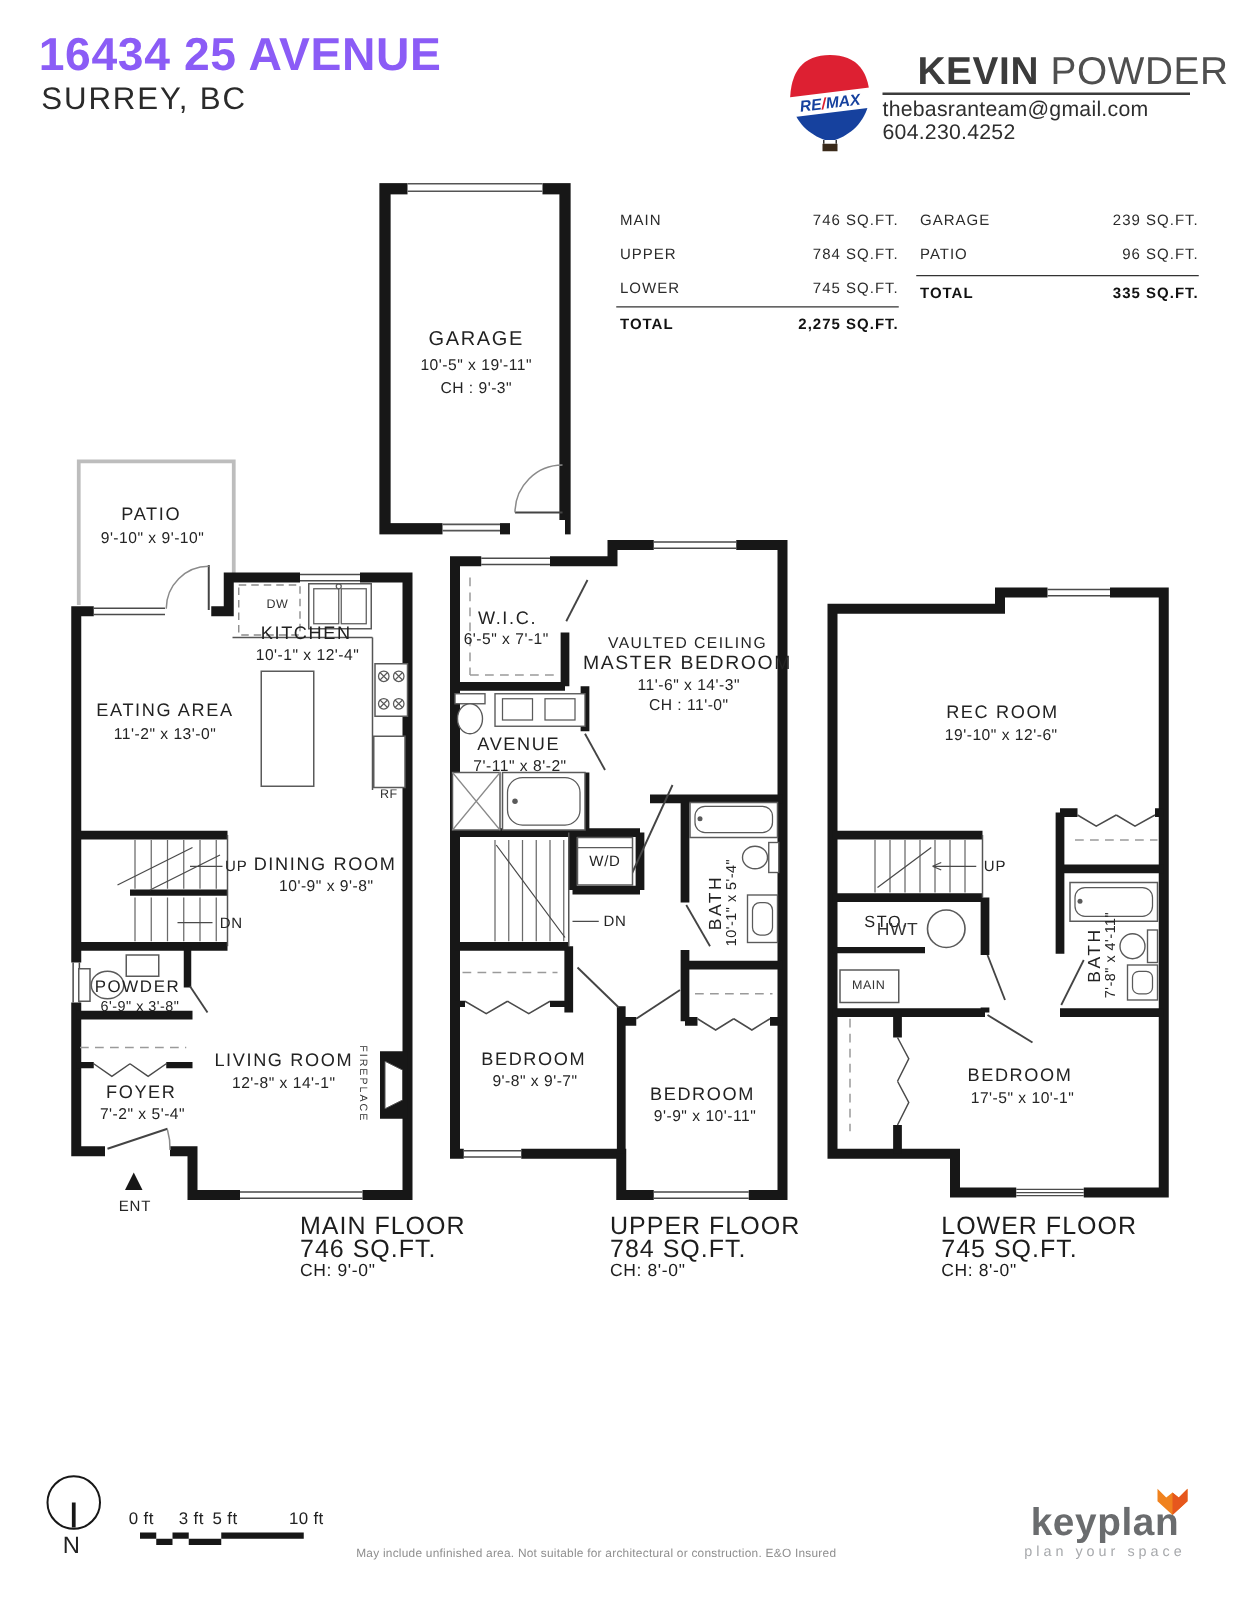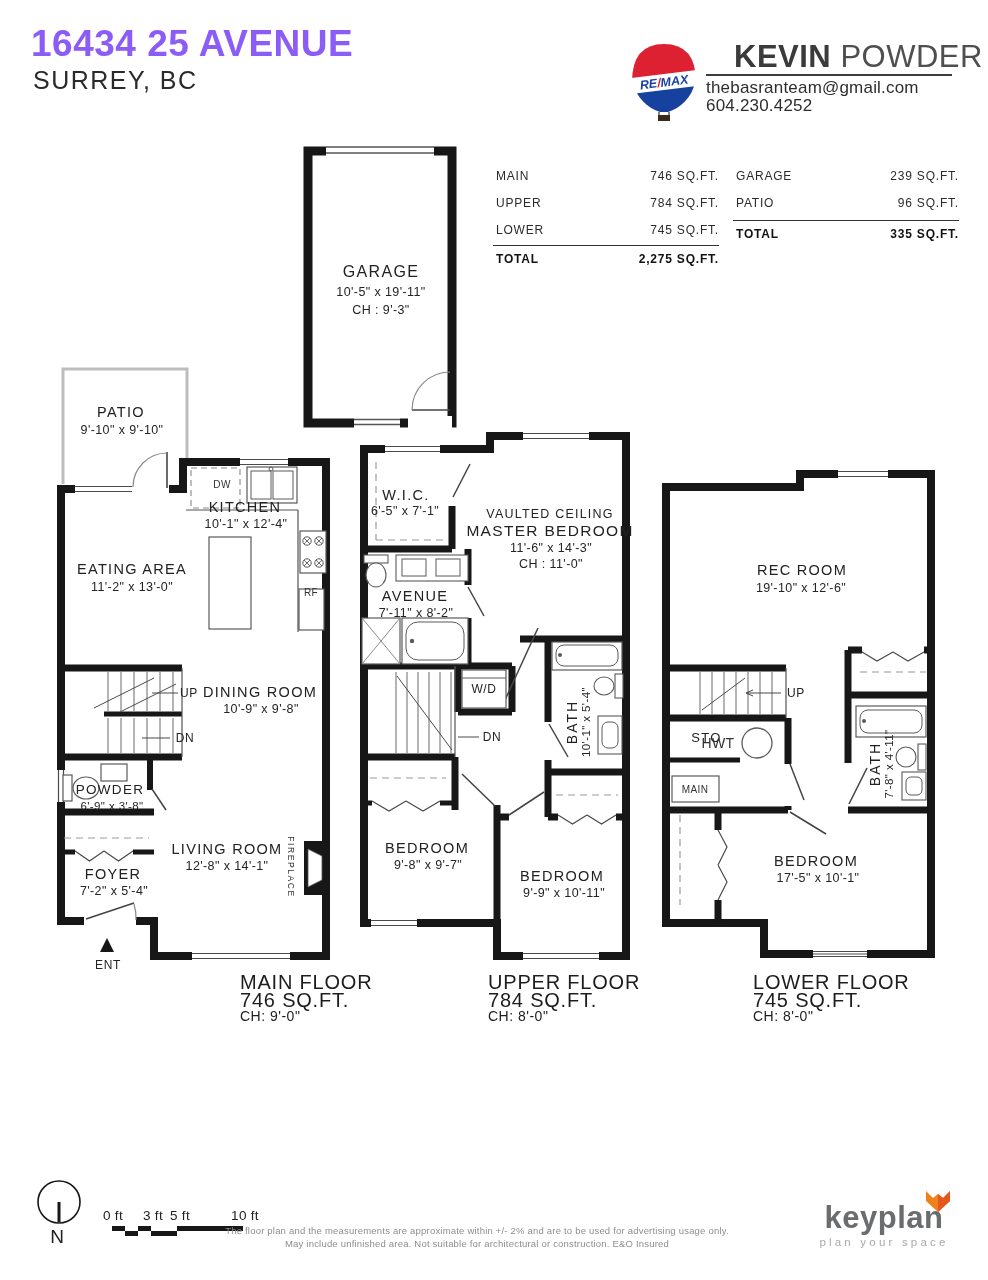--- a/index.html
+++ b/index.html
@@ -267,21 +267,21 @@
   <div class="c dims" style="left:122px;top:430px">9'-10" x 9'-10"</div>
   <div class="c room" style="left:245px;top:507px">KITCHEN</div>
   <div class="c dims" style="left:246px;top:524px">10'-1" x 12'-4"</div>
   <div class="c room" style="left:132px;top:569px">EATING AREA</div>
   <div class="c dims" style="left:132px;top:587px">11'-2" x 13'-0"</div>
   <div class="c room" style="left:260px;top:692px">DINING ROOM</div>
   <div class="c dims" style="left:261px;top:709px">10'-9" x 9'-8"</div>
   <div class="c sm" style="left:189px;top:693px">UP</div>
   <div class="c sm" style="left:185px;top:738px">DN</div>
   <div class="c xs" style="left:222px;top:484px">DW</div>
-  <div class="c xs" style="left:311px;top:592px">RF</div>
+  <div class="c xs" style="left:311px;top:636px">RF</div>
   <div class="c room" style="left:110px;top:789px;font-size:13.5px">POWDER</div>
   <div class="c dims" style="left:112px;top:806px;font-size:11.5px">6'-9" x 3'-8"</div>
   <div class="c room" style="left:113px;top:874px">FOYER</div>
   <div class="c dims" style="left:114px;top:891px">7'-2" x 5'-4"</div>
   <div class="c room" style="left:227px;top:849px">LIVING ROOM</div>
   <div class="c dims" style="left:227px;top:866px">12'-8" x 14'-1"</div>
   <div class="c vert fire" style="left:291px;top:867px">FIREPLACE</div>
   <div class="c sm" style="left:108px;top:965px">ENT</div>
   <div class="l ft1" style="left:240px;top:982px">MAIN FLOOR</div>
   <div class="l ft1" style="left:240px;top:1000px">746 SQ.FT.</div>
@@ -323,18 +323,17 @@
   <div class="c dims" style="left:818px;top:878px">17'-5" x 10'-1"</div>
   <div class="l ft1" style="left:753px;top:982px">LOWER FLOOR</div>
   <div class="l ft1" style="left:753px;top:1000px">745 SQ.FT.</div>
   <div class="l ft2" style="left:753px;top:1016px">CH: 8'-0"</div>
 
   <div class="c nlbl" style="left:57px;top:1237px">N</div>
   <div class="c tick" style="left:113px;top:1215px">0 ft</div>
   <div class="c tick" style="left:153px;top:1215px">3 ft</div>
   <div class="c tick" style="left:180px;top:1215px">5 ft</div>
   <div class="c tick" style="left:245px;top:1215px">10 ft</div>
-  <div class="c disc" style="left:477px;top:1230px">The floor plan and the measurements are approximate within +/- 2% and are to be used for advertising usage only.</div>
   <div class="c disc" style="left:477px;top:1243px">May include unfinished area. Not suitable for architectural or construction. E&amp;O Insured</div>
   <div class="c kp" style="left:884px;top:1218px">keyplan</div>
   <div class="c kptag" style="left:884px;top:1242px">plan your space</div>
 
 </div>
 
 </body></html>

